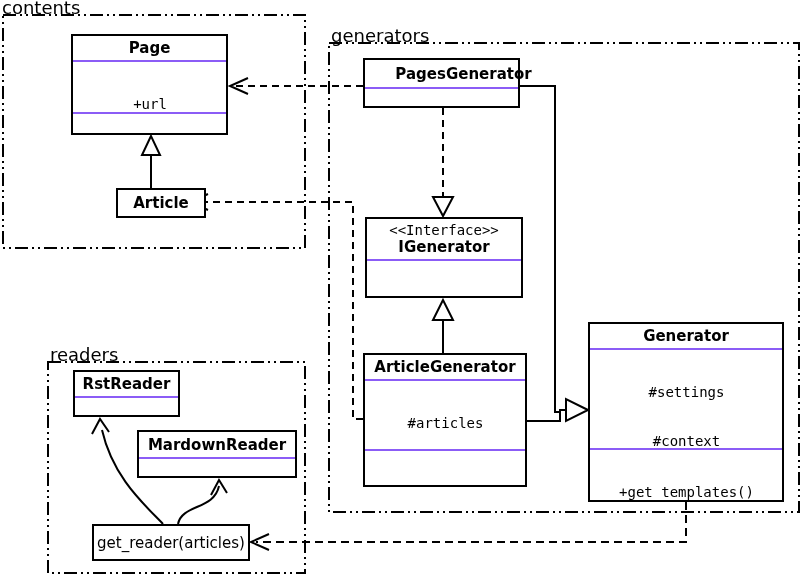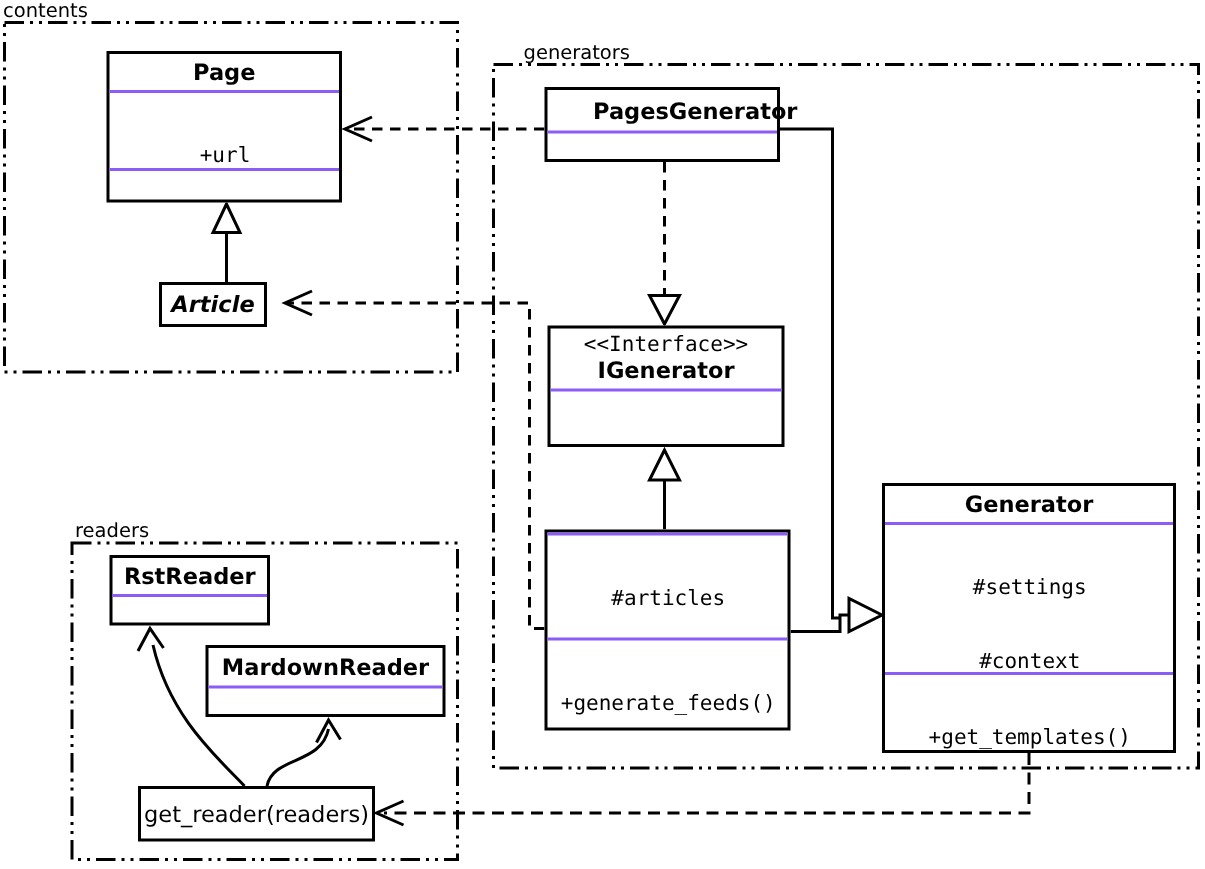--- a/index.html
+++ b/index.html
@@ -2,21 +2,21 @@
 <html><head>
 <meta charset="utf-8">
 <style>
   html,body { margin:0; padding:0; background:#ffffff; }
   .stage {
     position:relative; width:803px; height:579px; background:#ffffff;
     font-family:"DejaVu Sans", sans-serif; color:#000; overflow:hidden;
   }
   svg.layer { position:absolute; left:0; top:0; z-index:0; }
   .pkg-label {
-    position:absolute; z-index:1; font-size:13px; line-height:17px;
+    position:absolute; z-index:1; font-size:18px; line-height:17px;
     color:#000; white-space:nowrap;
   }
   .cls {
     position:absolute; z-index:2; box-sizing:border-box;
     background:#ffffff; border:2px solid #000;
     display:flex; flex-direction:column;
   }
   .cls .title {
     flex:0 0 auto; display:flex; flex-direction:column;
     align-items:center; justify-content:center;
@@ -94,36 +94,36 @@
       <polyline points="92,434 100,419 109,432" fill="none" stroke="#000" stroke-width="2"></polyline>
     </g>
 
     <g>
       <path d="M178,524 C182,504 214,510 219,486" fill="none" stroke="#000" stroke-width="2"></path>
       <polyline points="211,495 219,480 227,493" fill="none" stroke="#000" stroke-width="2"></polyline>
     </g>
   </svg>
 
   <div class="pkg-label" style="left:2px; top:-1px;">contents</div>
-  <div class="pkg-label" style="left:349px; top:27px;">generators</div>
+  <div class="pkg-label" style="left:331px; top:27px;">generators</div>
   <div class="pkg-label" style="left:50px; top:346px;">readers</div>
 
   <div class="cls" style="left:71px; top:34px; width:157px; height:101px;">
     <div class="title" style="flex-basis:24px;">Page</div>
     <div class="sect" style="flex:0 0 52px;">
       <div>+url</div>
       
       
     </div>
     <div class="sect" style="flex:1;">
       
     </div>
   </div>
 
-  <div class="cls" style="left:106px; top:188px; width:72px; height:30px;font-style:italic;">
+  <div class="cls" style="left:116px; top:188px; width:90px; height:30px;">
     <div class="title" style="flex:1;">Article</div>
   </div>
 
   <div class="cls" style="left:363px; top:58px; width:157px; height:50px;">
     <div class="title" style="flex-basis:27px;padding-left:44px;">PagesGenerator</div>
     <div class="sect" style="flex:1;">
       
     </div>
   </div>
 
@@ -132,20 +132,21 @@
       <span class="stereo">&lt;&lt;Interface&gt;&gt;</span>
       <span>IGenerator</span>
     </div>
     <div class="sect" style="flex:1;">
       <div>+generate_context()</div>
       
     </div>
   </div>
 
   <div class="cls" style="left:363px; top:353px; width:164px; height:134px;">
+    <div class="title" style="flex-basis:24px;">ArticleGenerator</div>
     <div class="sect" style="flex:0 0 70px;">
       <div>#articles</div>
       
       
       
     </div>
     <div class="sect" style="flex:1;">
       <div>+generate_feeds()</div>
       
     </div>
@@ -176,16 +177,16 @@
   </div>
 
   <div class="cls" style="left:73px; top:370px; width:107px; height:47px;">
     <div class="title" style="flex-basis:24px;">RstReader</div>
     <div class="sect" style="flex:1;">
       
     </div>
   </div>
 
   <div class="plainbox" style="left:92px; top:524px; width:158px; height:37px;">
-    <span>get_reader(readers)</span>
+    <span>get_reader(articles)</span>
   </div>
 
 </div>
 
 </body></html>

